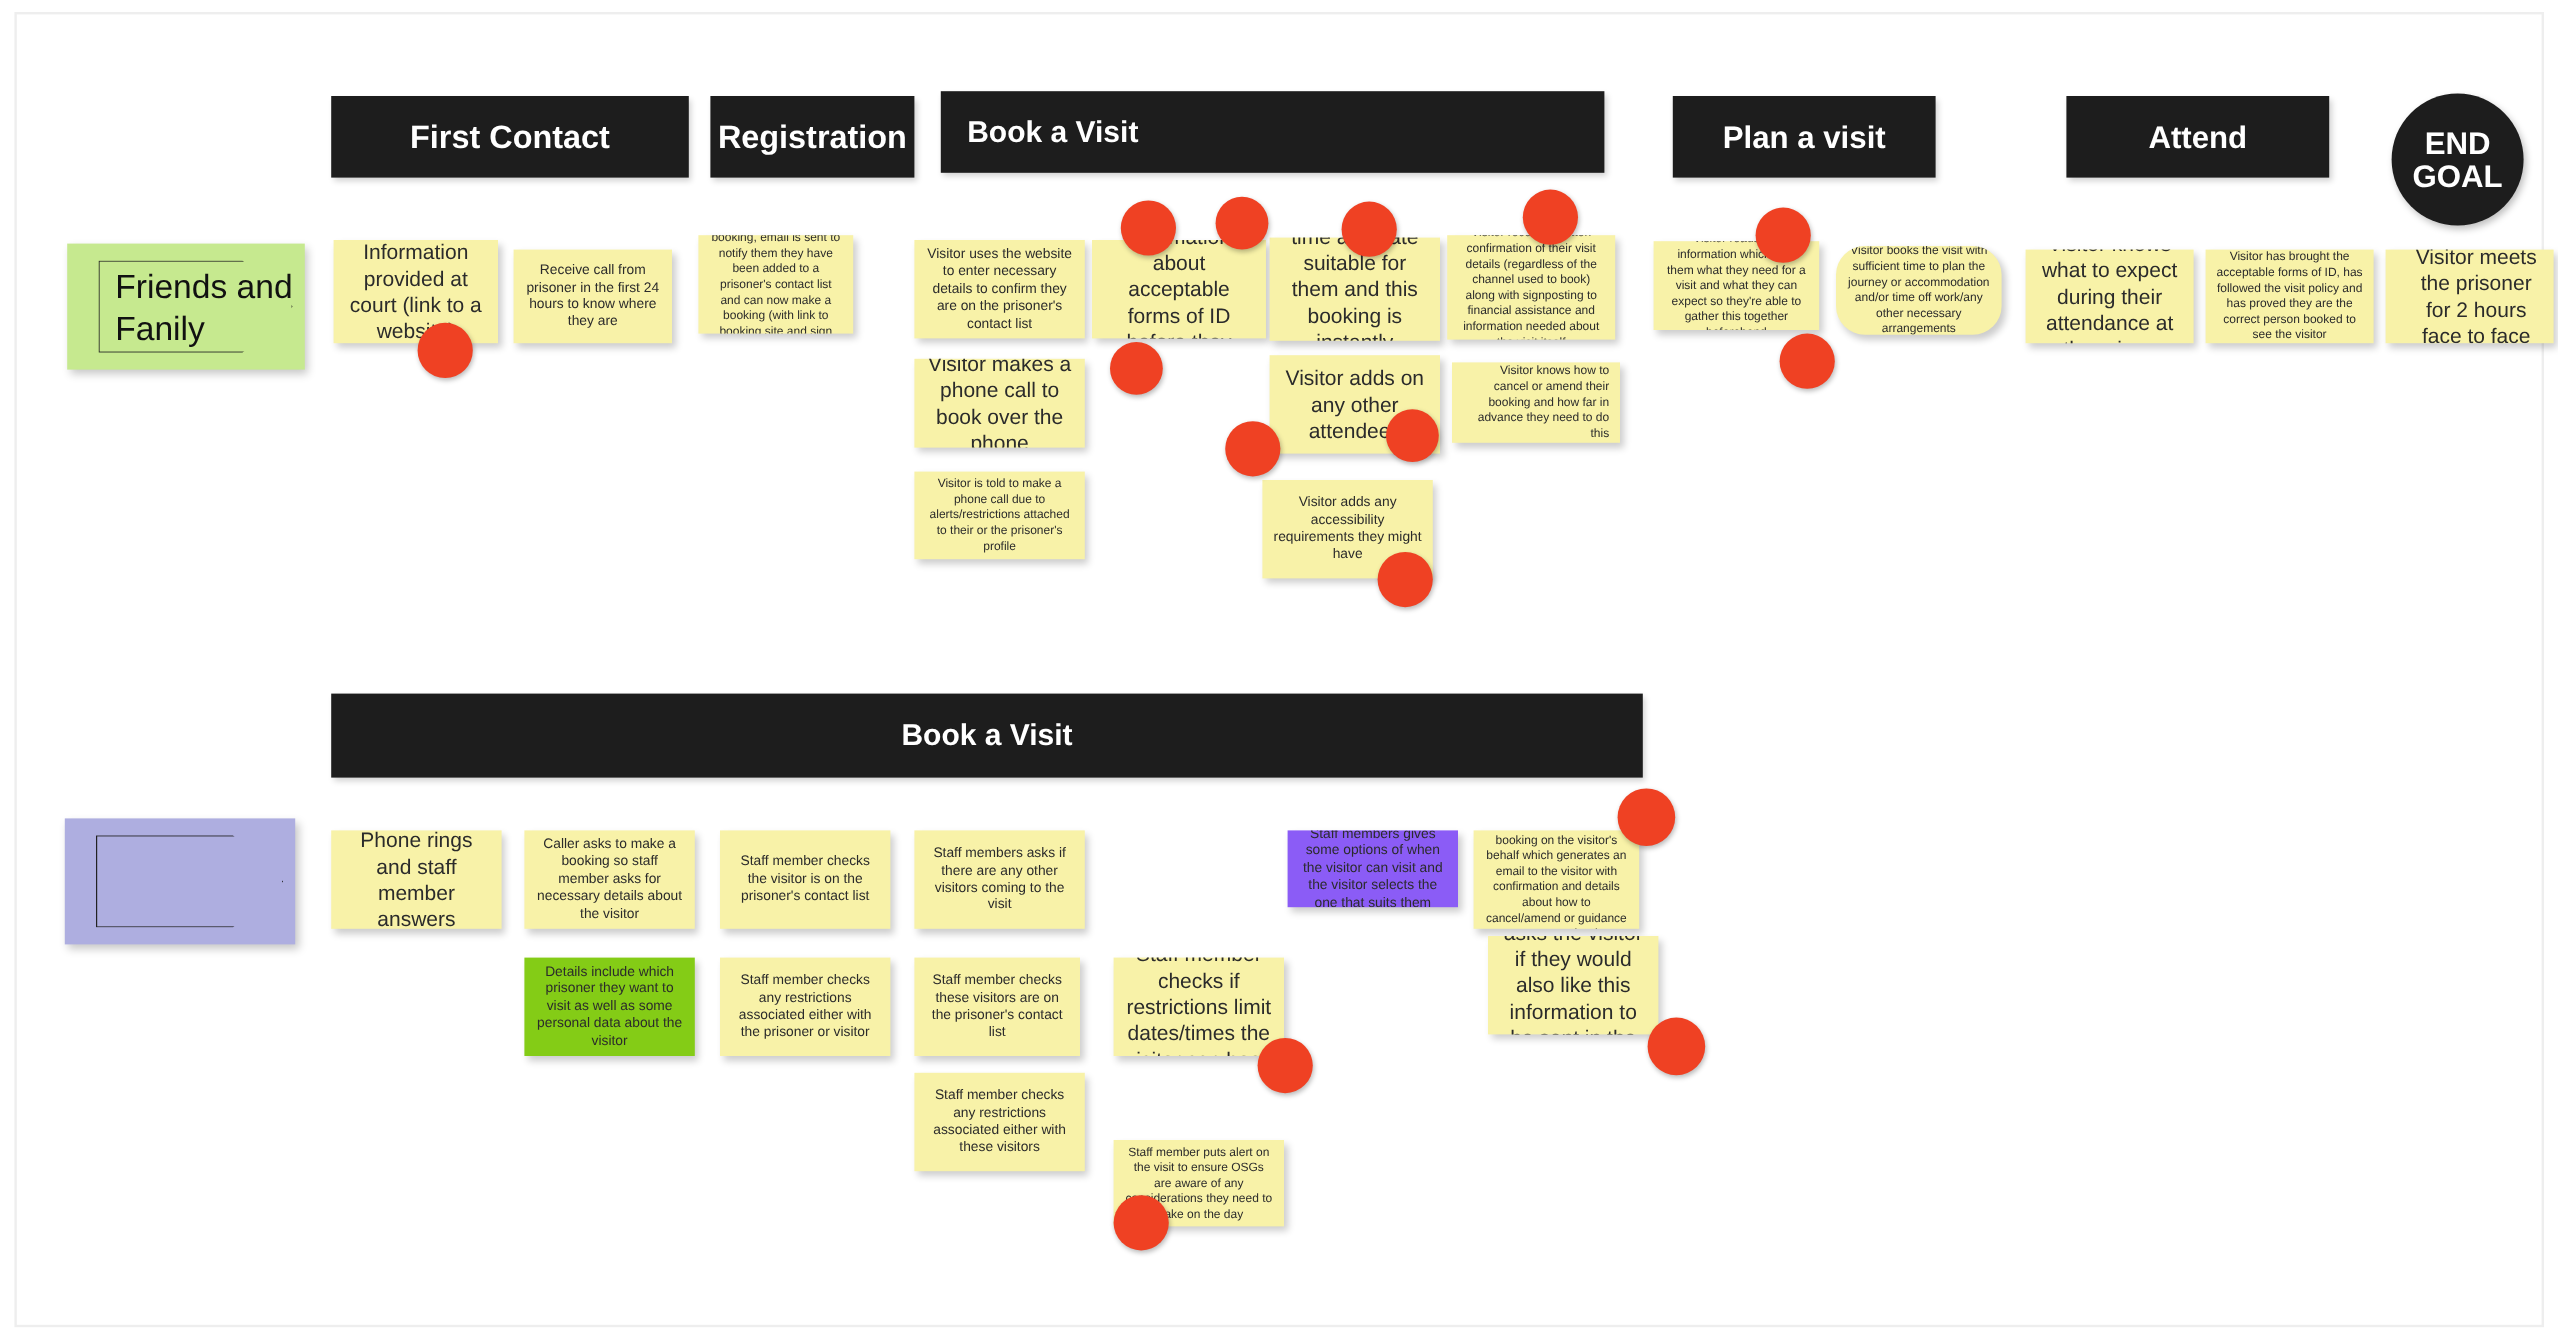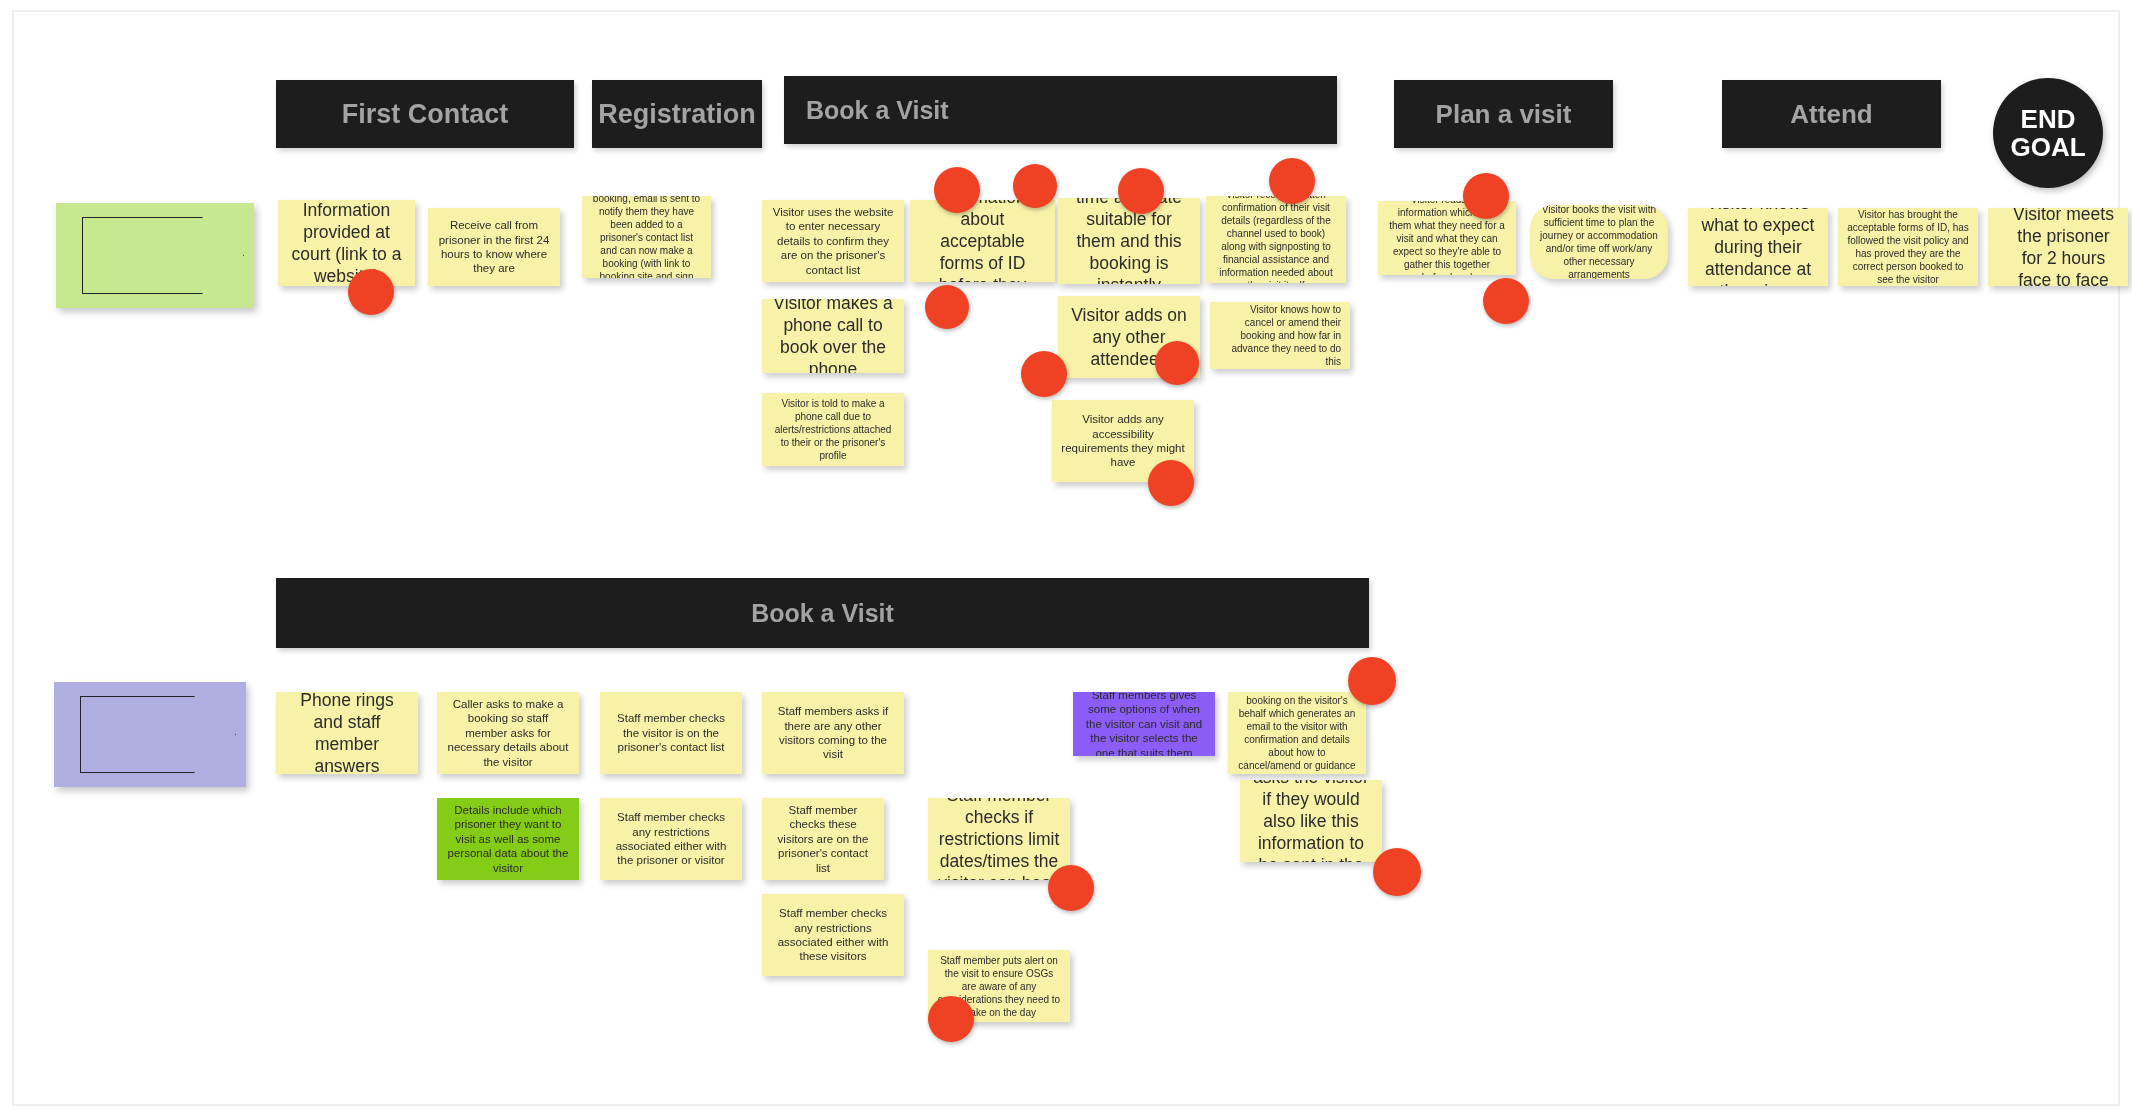--- a/index.html
+++ b/index.html
@@ -24,21 +24,21 @@
     height: 1096px;
     border: 2px solid #eeeeee;
     box-sizing: border-box;
     pointer-events: none;
   }
 
   
   .phase {
     position: absolute;
     background: #1d1d1d;
-    color: #a3a3a3;
+    color: #ffffff;
     font-weight: bold;
     display: flex;
     align-items: center;
     box-sizing: border-box;
     box-shadow: 2px 3px 5px rgba(0,0,0,0.18);
   }
   .phase.center { justify-content: center; }
   .phase.left   { justify-content: flex-start; padding-left: 22px; }
 
   
@@ -132,20 +132,21 @@
       <div class="phase center" style="left: 1722px; top: 80px; width: 219px; height: 68px; font-size: 26px; background: rgb(29, 29, 29);">
         <span>Attend</span>
       </div>
       <div class="phase center" style="left: 276px; top: 578px; width: 1093px; height: 70px; font-size: 25px; background: rgb(29, 29, 29);">
         <span>Book a Visit</span>
       </div>
     </div>
   <div id="lanes-layer">
       <div class="lane green" style="left: 56px; top: 203px; width: 198px; height: 105px;">
         <div class="inner"></div>
+        <div class="lbl">Friends and Fanily</div>
       </div>
       <div class="lane purple" style="left: 54px; top: 682px; width: 192px; height: 105px;">
         <div class="inner"></div>
       </div>
     </div>
   <div id="notes-layer">
       <div class="note big" style="left: 278px; top: 200px; width: 137px; height: 86px; background: rgb(248, 242, 168);">
         <span>Information provided at court (link to a website)</span>
       </div>
       <div class="note small" style="left: 428px; top: 208px; width: 132px; height: 78px; background: rgb(248, 242, 168);">
@@ -213,21 +214,21 @@
       </div>
       <div class="note tiny" style="left: 1228px; top: 692px; width: 138px; height: 82px; background: rgb(248, 242, 168);">
         <span>Staff member confirms the booking on the visitor's behalf which generates an email to the visitor with confirmation and details about how to cancel/amend or guidance to expect on the day</span>
       </div>
       <div class="note small" style="left: 437px; top: 798px; width: 142px; height: 82px; background: #84cc16;">
         <span>Details include which prisoner they want to visit as well as some personal data about the visitor</span>
       </div>
       <div class="note small" style="left: 600px; top: 798px; width: 142px; height: 82px; background: rgb(248, 242, 168);">
         <span>Staff member checks any restrictions associated either with the prisoner or visitor</span>
       </div>
-      <div class="note small" style="left: 762px; top: 798px; width: 122px; height: 82px; background: rgb(248, 242, 168);">
+      <div class="note small" style="left: 762px; top: 798px; width: 138px; height: 82px; background: rgb(248, 242, 168);">
         <span>Staff member checks these visitors are on the prisoner's contact list</span>
       </div>
       <div class="note big" style="left: 928px; top: 798px; width: 142px; height: 82px; background: rgb(248, 242, 168);">
         <span>Staff member checks if restrictions limit dates/times the visitor can book</span>
       </div>
       <div class="note big" style="left: 1240px; top: 780px; width: 142px; height: 82px; background: rgb(248, 242, 168);">
         <span>Staff member asks the visitor if they would also like this information to be sent in the post</span>
       </div>
       <div class="note small" style="left: 762px; top: 894px; width: 142px; height: 82px; background: rgb(248, 242, 168);">
         <span>Staff member checks any restrictions associated either with these visitors</span>

